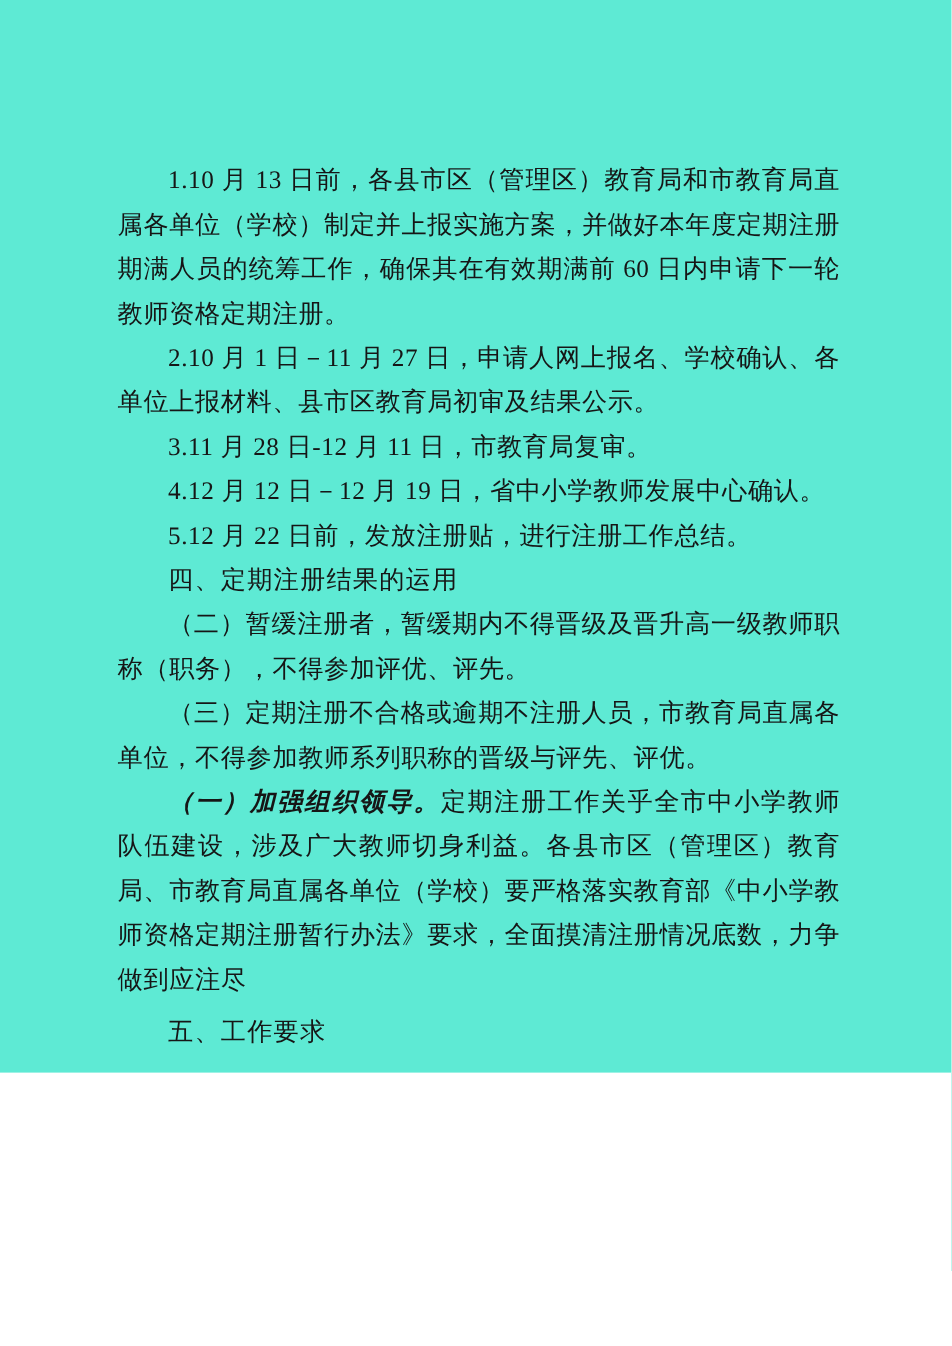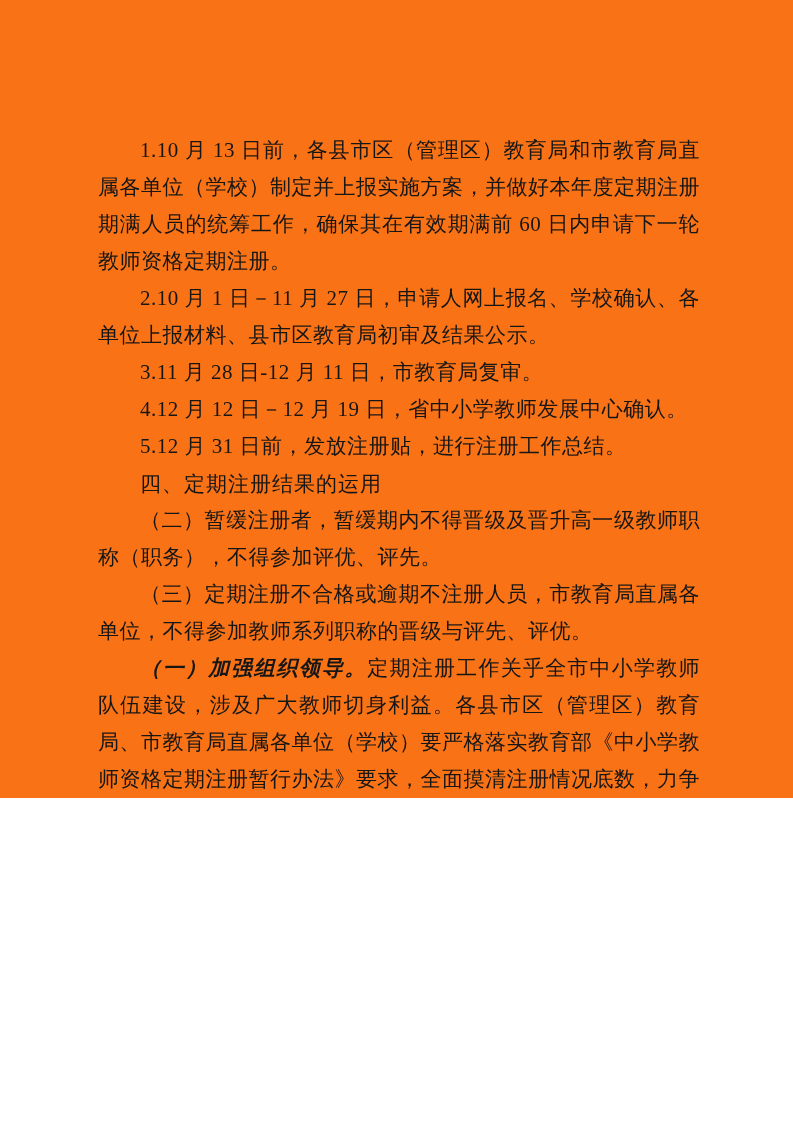--- a/index.html
+++ b/index.html
@@ -3,22 +3,22 @@
 <meta charset="utf-8">
 <style>
   html, body {
     margin: 0;
     padding: 0;
     background: #ffffff;
   }
   .page {
     position: relative;
     width: 793px;
-    height: 798px;
-    background: #f97316;
+    height: 894px;
+    background: #5eead4;
     overflow: hidden;
     font-family: "Liberation Serif", "DejaVu Serif", serif;
     color: #161616;
   }
   .content {
     position: absolute;
     top: 132px;
     left: 98px;
     width: 602px;
     font-size: 21px;
@@ -60,21 +60,21 @@
 </style>
 </head>
 <body>
 
 <div class="page">
   <div class="content">
       <p class="para">1.10 月 13 日前，各县市区（管理区）教育局和市教育局直属各单位（学校）制定并上报实施方案，并做好本年度定期注册期满人员的统筹工作，确保其在有效期满前 60 日内申请下一轮教师资格定期注册。</p>
       <p class="para">2.10 月 1 日－11 月 27 日，申请人网上报名、学校确认、各单位上报材料、县市区教育局初审及结果公示。</p>
       <p class="para">3.11 月 28 日-12 月 11 日，市教育局复审。</p>
       <p class="para">4.12 月 12 日－12 月 19 日，省中小学教师发展中心确认。</p>
-      <p class="para">5.12 月 31 日前，发放注册贴，进行注册工作总结。</p>
+      <p class="para">5.12 月 22 日前，发放注册贴，进行注册工作总结。</p>
       <p class="para heading">四、定期注册结果的运用</p>
       <p class="para">（二）暂缓注册者，暂缓期内不得晋级及晋升高一级教师职称（职务），不得参加评优、评先。</p>
       <p class="para">（三）定期注册不合格或逾期不注册人员，市教育局直属各单位，不得参加教师系列职称的晋级与评先、评优。</p>
       <p class="para"><span class="lead-bold">（一）加强组织领导。</span><span>定期注册工作关乎全市中小学教师队伍建设，涉及广大教师切身利益。各县市区（管理区）教育局、市教育局直属各单位（学校）要严格落实教育部《中小学教师资格定期注册暂行办法》要求，全面摸清注册情况底数，力争做到应注尽</span></p>
       <p class="para heading spaced">五、工作要求</p>
     </div>
   <div class="page-number">3</div>
 </div>
 
 </body></html>

